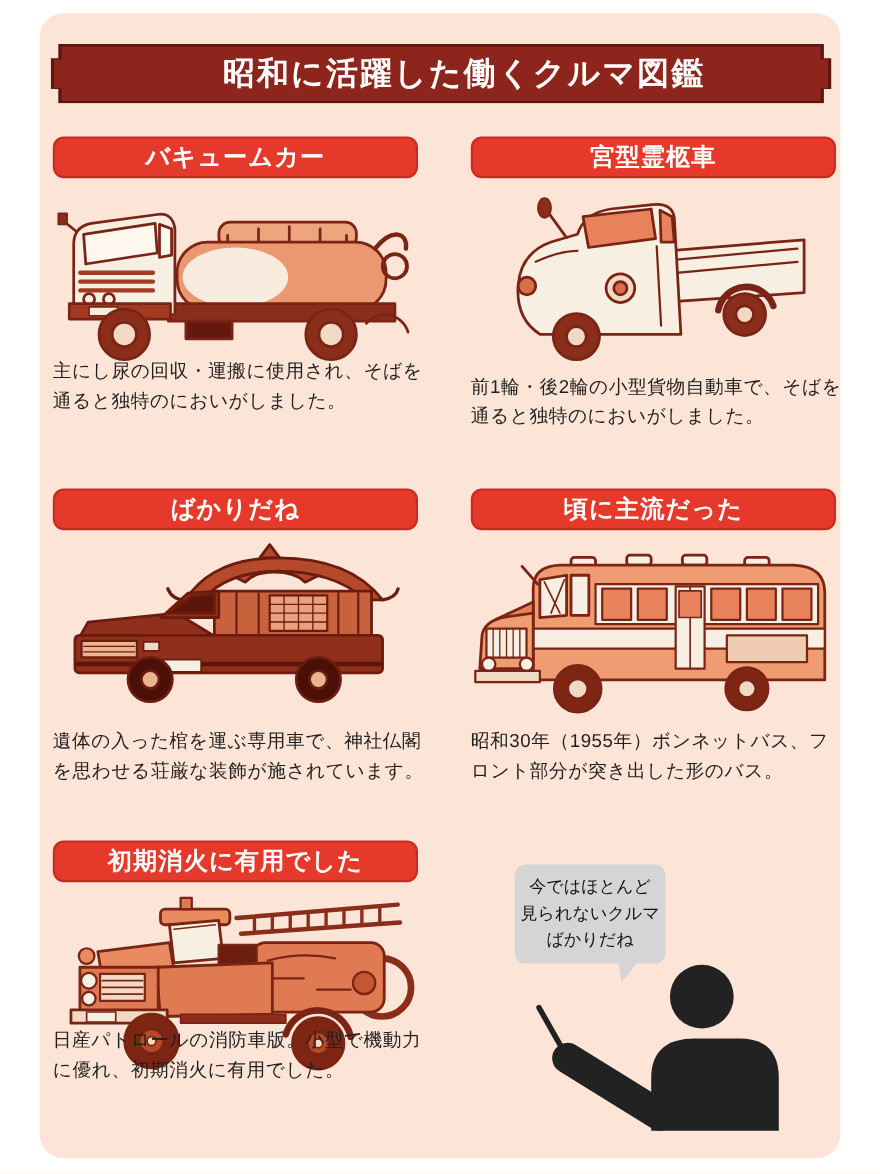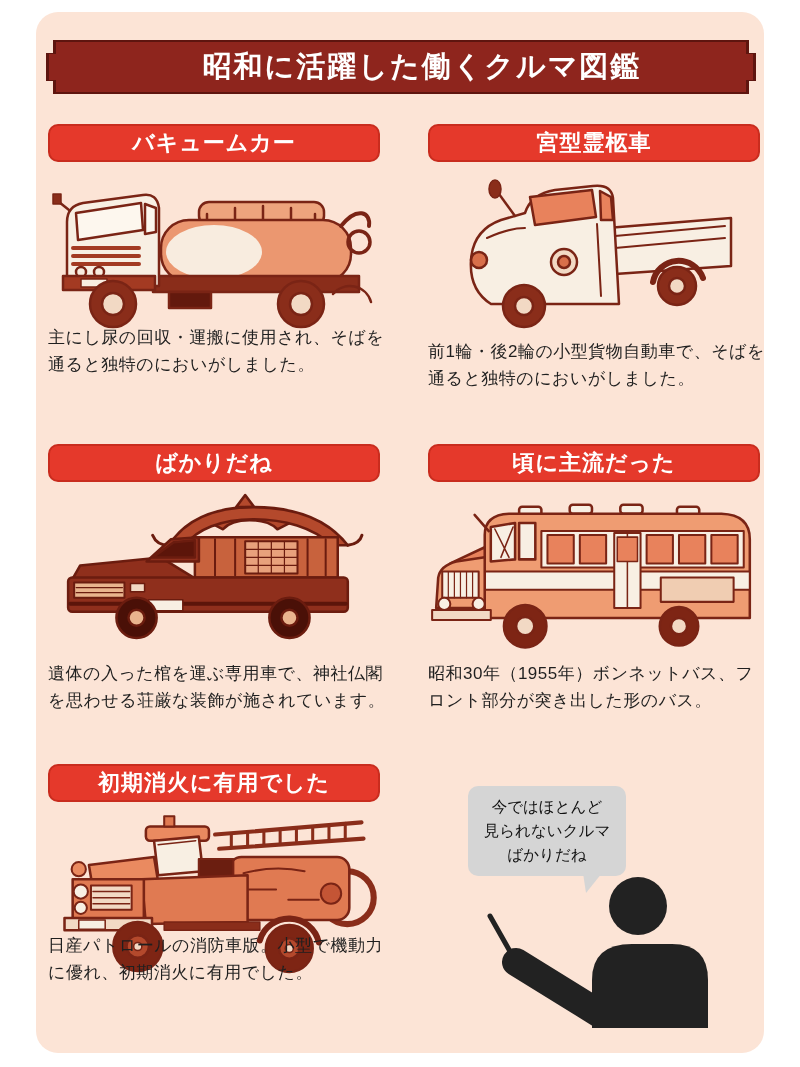--- a/index.html
+++ b/index.html
@@ -46,21 +46,21 @@
     color:#ffffff;font-size:22px;font-weight:bold;letter-spacing:1px;
   }
   .illus{position:absolute;}
   .illus svg{width:100%;height:100%;}
   .entry-desc{
     position:absolute;width:340px;color:var(--text-ink);
     font-size:17px;line-height:1.6;letter-spacing:.5px;
   }
   
   .speech-bubble{
-    position:absolute;left:468px;top:786px;width:158px;height:90px;
+    position:absolute;left:468px;top:786px;width:137px;height:90px;
     background:var(--bubble-bg);border-radius:10px;
     display:flex;align-items:center;justify-content:center;
   }
   .speech-bubble::after{
     content:"";position:absolute;bottom:-17px;right:24px;
     border-top:20px solid var(--bubble-bg);
     border-left:3px solid transparent;
     border-right:16px solid transparent;
   }
   .speech-text{

